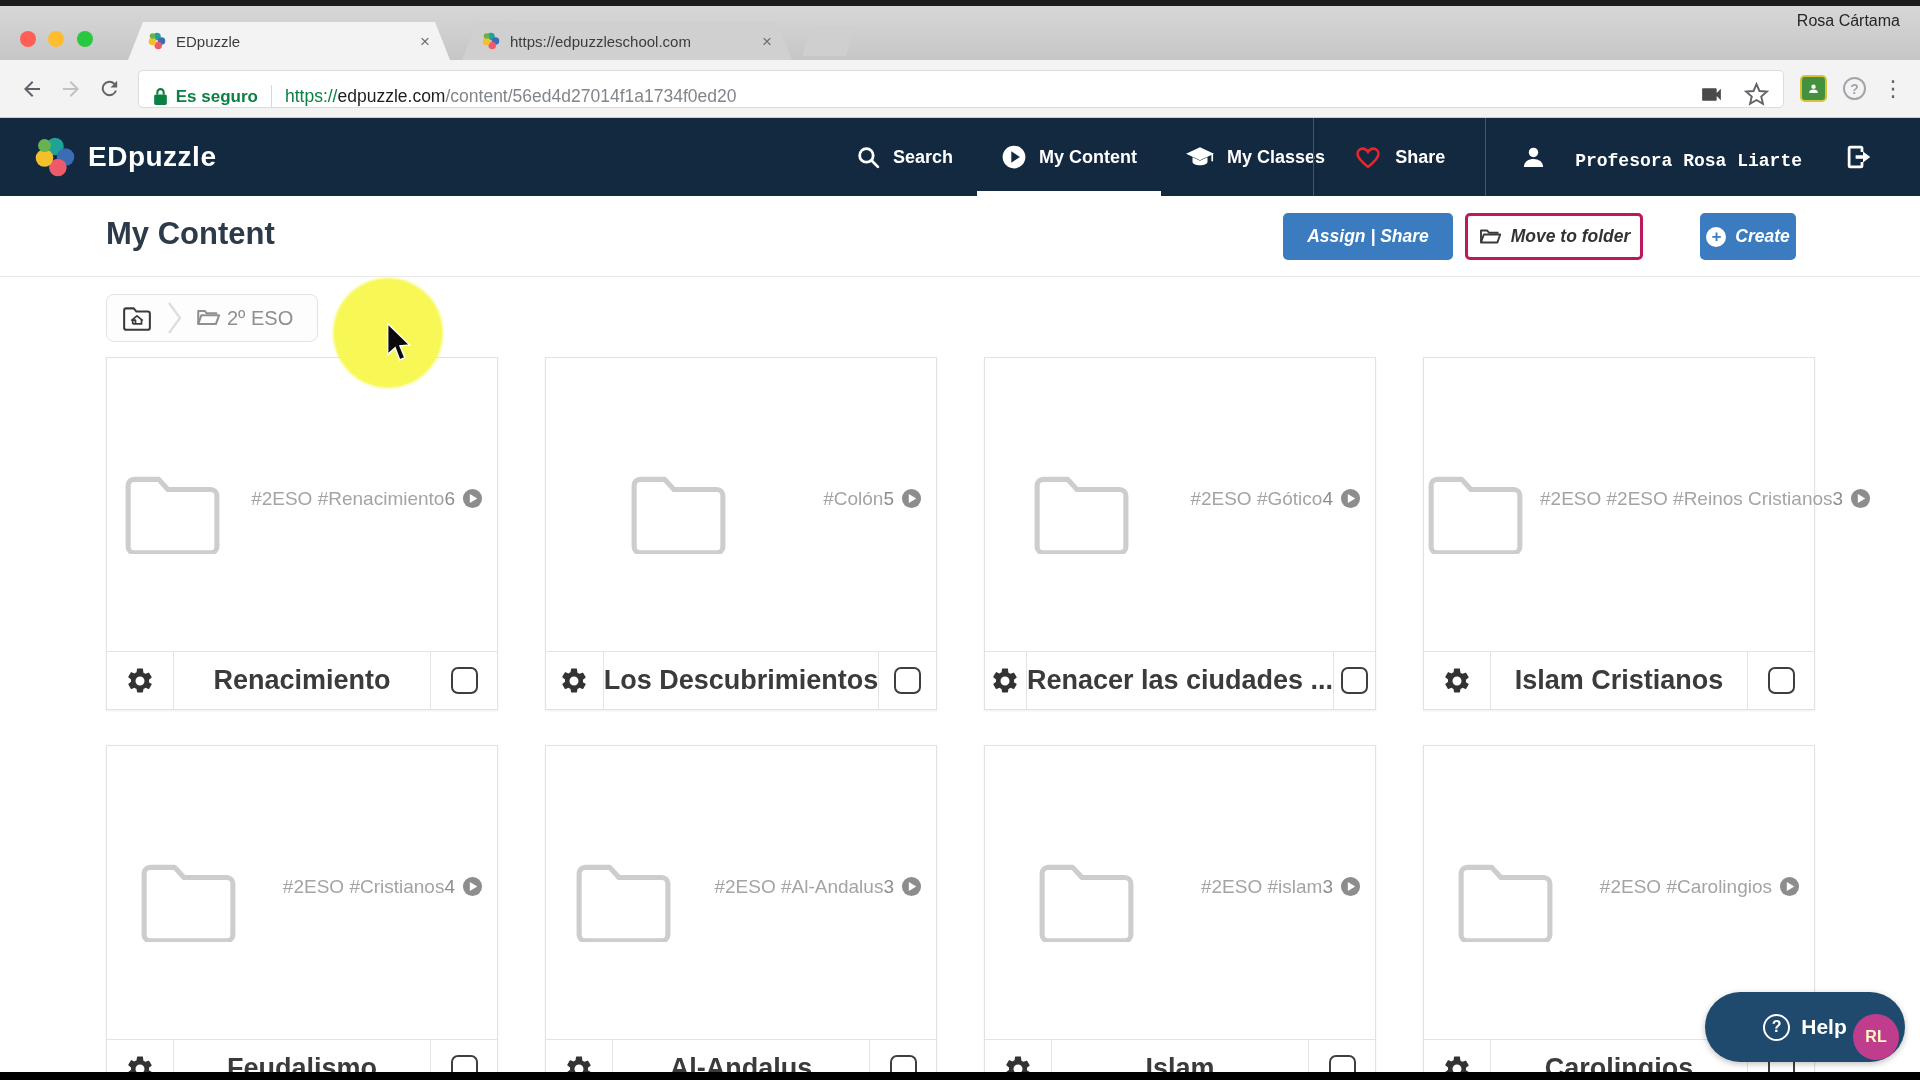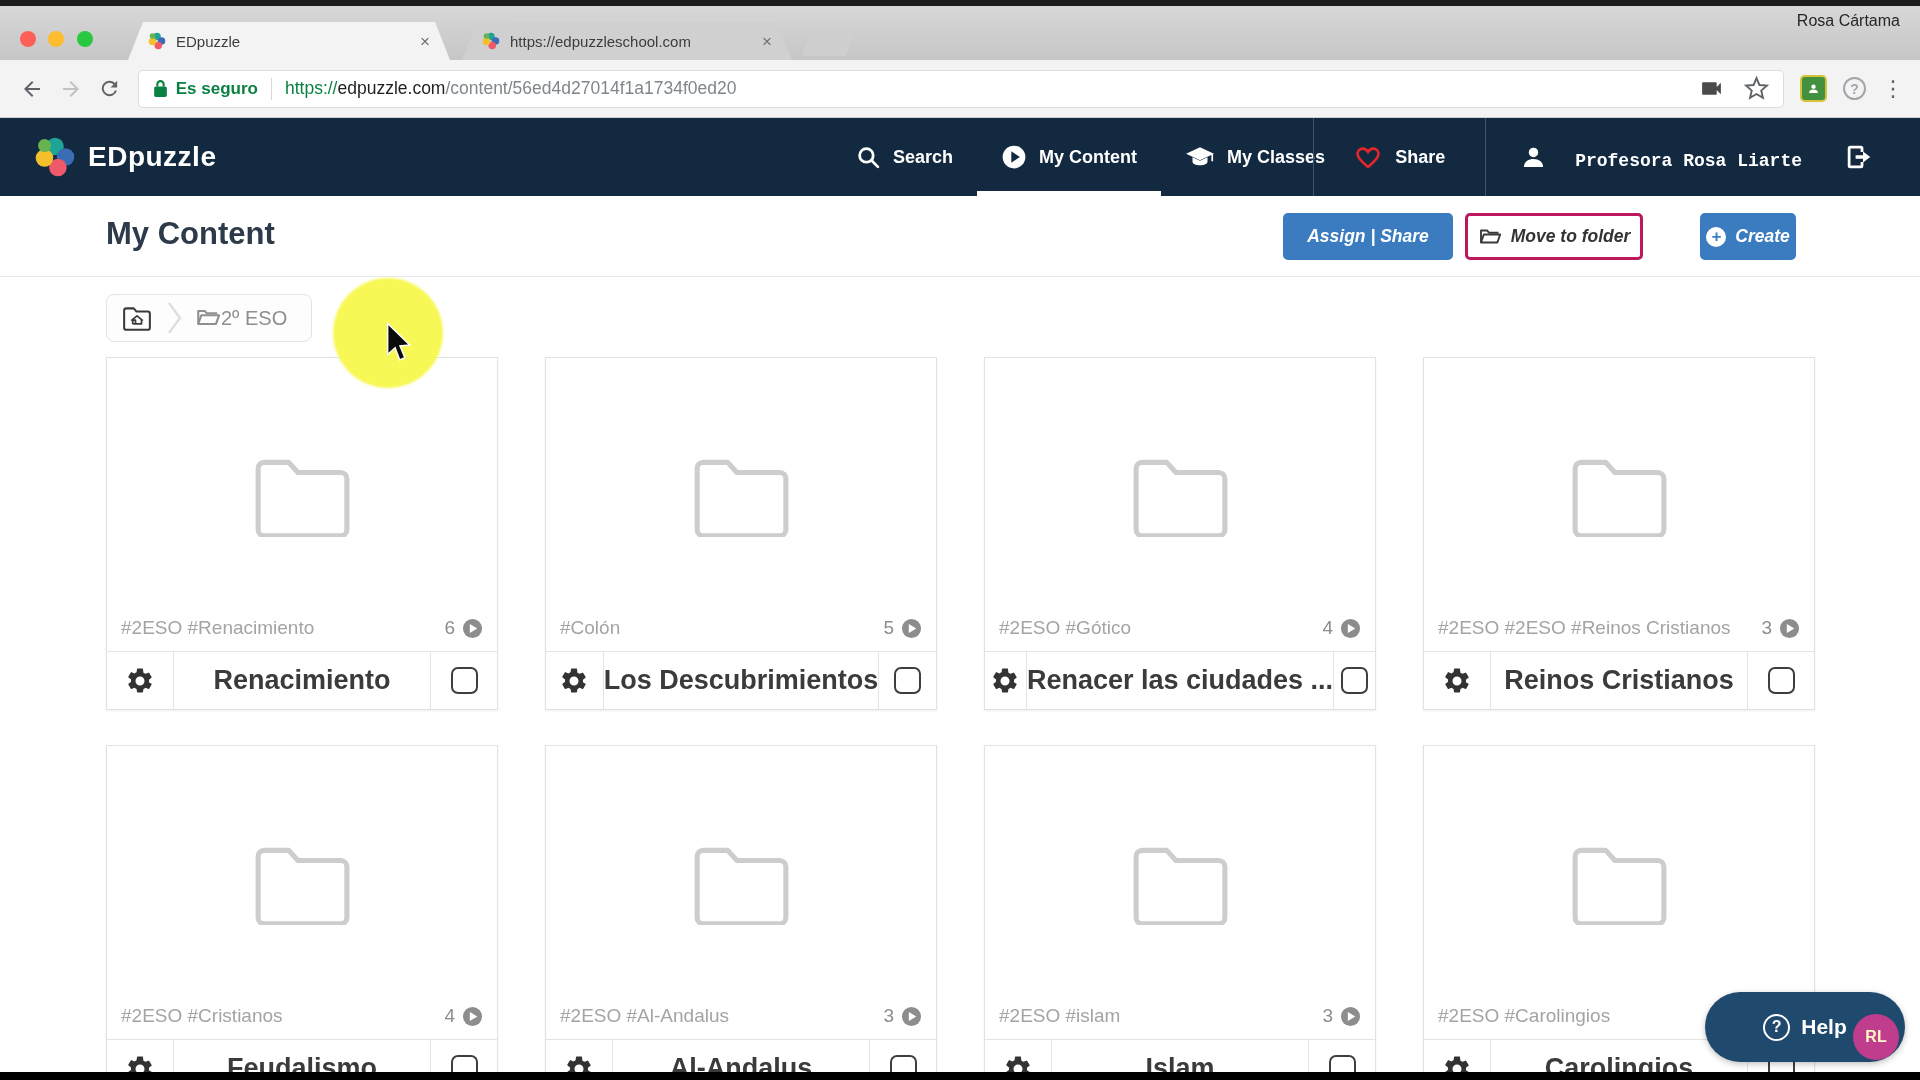--- a/index.html
+++ b/index.html
@@ -26,21 +26,21 @@
   .tab-close { font-size:17px; color:#6f6f6f; margin-left:10px; line-height:1; }
   .newtab-stub { position:absolute; left:802px; top:26px; width:54px; height:30px; background:#cfcfcf;
     clip-path:polygon(10px 0, 100% 0, calc(100% - 10px) 100%, 0 100%); border-radius:3px; }
   .chrome-profile { position:absolute; right:20px; top:12px; font-size:16px; color:#262626; }
 
   
   .toolbar { position:absolute; top:60px; left:0; width:1920px; height:58px; background:#f3f3f3;
     border-bottom:1px solid #cfcfcf; display:flex; align-items:center; padding:0 16px; }
   .nav-btn { width:36px; height:36px; display:flex; align-items:center; justify-content:center; margin-right:6px; }
   .addr { height:38px; width:1816px; background:#fff; border:1px solid #dcdcdc; border-radius:5px;
-    display:flex; align-items:center; padding:0 14px; margin-left:6px; }
+    display:flex; align-items:flex-end; padding:0 14px; margin-left:6px; }
   .secure { display:flex; align-items:center; gap:8px; color:#0b8043; font-size:17px; font-weight:600; }
   .addr-div { width:1px; height:22px; background:#d8d8d8; margin:0 13px; }
   .url { font-size:17.5px; color:#80868b; white-space:nowrap; }
   .u-scheme { color:#0b8043; }
   .u-domain { color:#1f1f1f; }
   .addr-right { margin-left:auto; display:flex; align-items:center; gap:20px; }
   .ext-area { display:flex; align-items:center; gap:16px; margin-left:16px; }
   .classroom-ic { width:27px; height:27px; border-radius:5px; background:#43913e; border:2px solid #d8c23a;
     display:flex; align-items:center; justify-content:center; }
   .help-circ { width:23px; height:23px; border-radius:50%; border:2px solid #a2a6aa; color:#a2a6aa;
@@ -73,34 +73,34 @@
   .btn-move { left:1465px; width:178px; background:#fff; border:3px solid #be185d; color:#333; }
   .btn-create { left:1700px; width:96px; }
   .plus-circ { width:20px; height:20px; border-radius:50%; background:#fff; color:#3a7cbf;
     font-size:17px; font-weight:700; display:flex; align-items:center; justify-content:center; line-height:1; }
 
   
   .breadcrumb { position:absolute; top:294px; left:106px; height:48px; display:flex; align-items:stretch;
     background:#fdfdfd; border:1px solid #e3e3e3; border-radius:8px; }
   .crumb-home { width:60px; display:flex; align-items:center; justify-content:center; }
   .crumb-sep { display:flex; align-items:center; }
-  .crumb-current { display:flex; align-items:center; gap:0; padding:0 24px 0 12px;
+  .crumb-current { display:flex; align-items:center; gap:6px; padding:0 24px 0 12px;
     color:#8f8f8f; font-size:20px; }
 
   
   .highlight { position:absolute; left:333px; top:278px; width:110px; height:110px; border-radius:50%;
     background:#f7f747; opacity:0.92; filter:blur(1px); z-index:5; }
   .cursor { position:absolute; left:384px; top:322px; z-index:6; }
 
   
   .cards { position:absolute; top:357px; left:106px; display:grid;
     grid-template-columns:repeat(4, 392px); column-gap:47px; row-gap:35px; }
   .card { width:392px; height:353px; background:#fff; border:1px solid #e2e2e2;
     box-shadow:0 1px 2px rgba(0,0,0,0.07); display:flex; flex-direction:column; }
-  .card-body { flex:1; display:flex; flex-direction:column; }
+  .card-body { flex:1; display:flex; flex-direction:row; }
   .folder-wrap { flex:1; display:flex; align-items:center; justify-content:center; padding-top:14px; }
   .card-meta { display:flex; justify-content:space-between; align-items:center;
     padding:0 14px 12px 14px; font-size:19px; color:#a4a4a4; white-space:nowrap; }
   .count-wrap { display:flex; align-items:center; gap:7px; color:#8d8d8d; }
   .card-footer { height:58px; border-top:1px solid #e4e4e4; display:flex; align-items:stretch; }
   .cell { display:flex; align-items:center; justify-content:center; }
   .cell-gear { width:67px; border-right:1px solid #e4e4e4; }
   .cell-title { flex:1; font-size:27px; font-weight:700; color:#3b3b3b; white-space:nowrap; }
   .cell-check { width:67px; border-left:1px solid #e4e4e4; }
   .checkbox { width:27px; height:27px; border:2.5px solid #3e3e3e; border-radius:7px; background:#fff; }
@@ -426,21 +426,21 @@
               </svg>
             </span>
         </div>
       </div>
       <div class="card-footer">
         <div class="cell cell-gear">
             <svg width="30" height="30" viewBox="0 0 24 24" fill="#333">
               <use href="#gear-ic"></use>
             </svg>
           </div>
-        <div class="cell cell-title">Reinos Cristianos</div>
+        <div class="cell cell-title">Islam Cristianos</div>
         <div class="cell cell-check">
             <div class="checkbox"></div>
           </div>
       </div>
     </div>
 
     <div class="card">
       <div class="card-body">
         <div class="folder-wrap">
             <svg width="102" height="84" viewBox="0 0 100 82">

